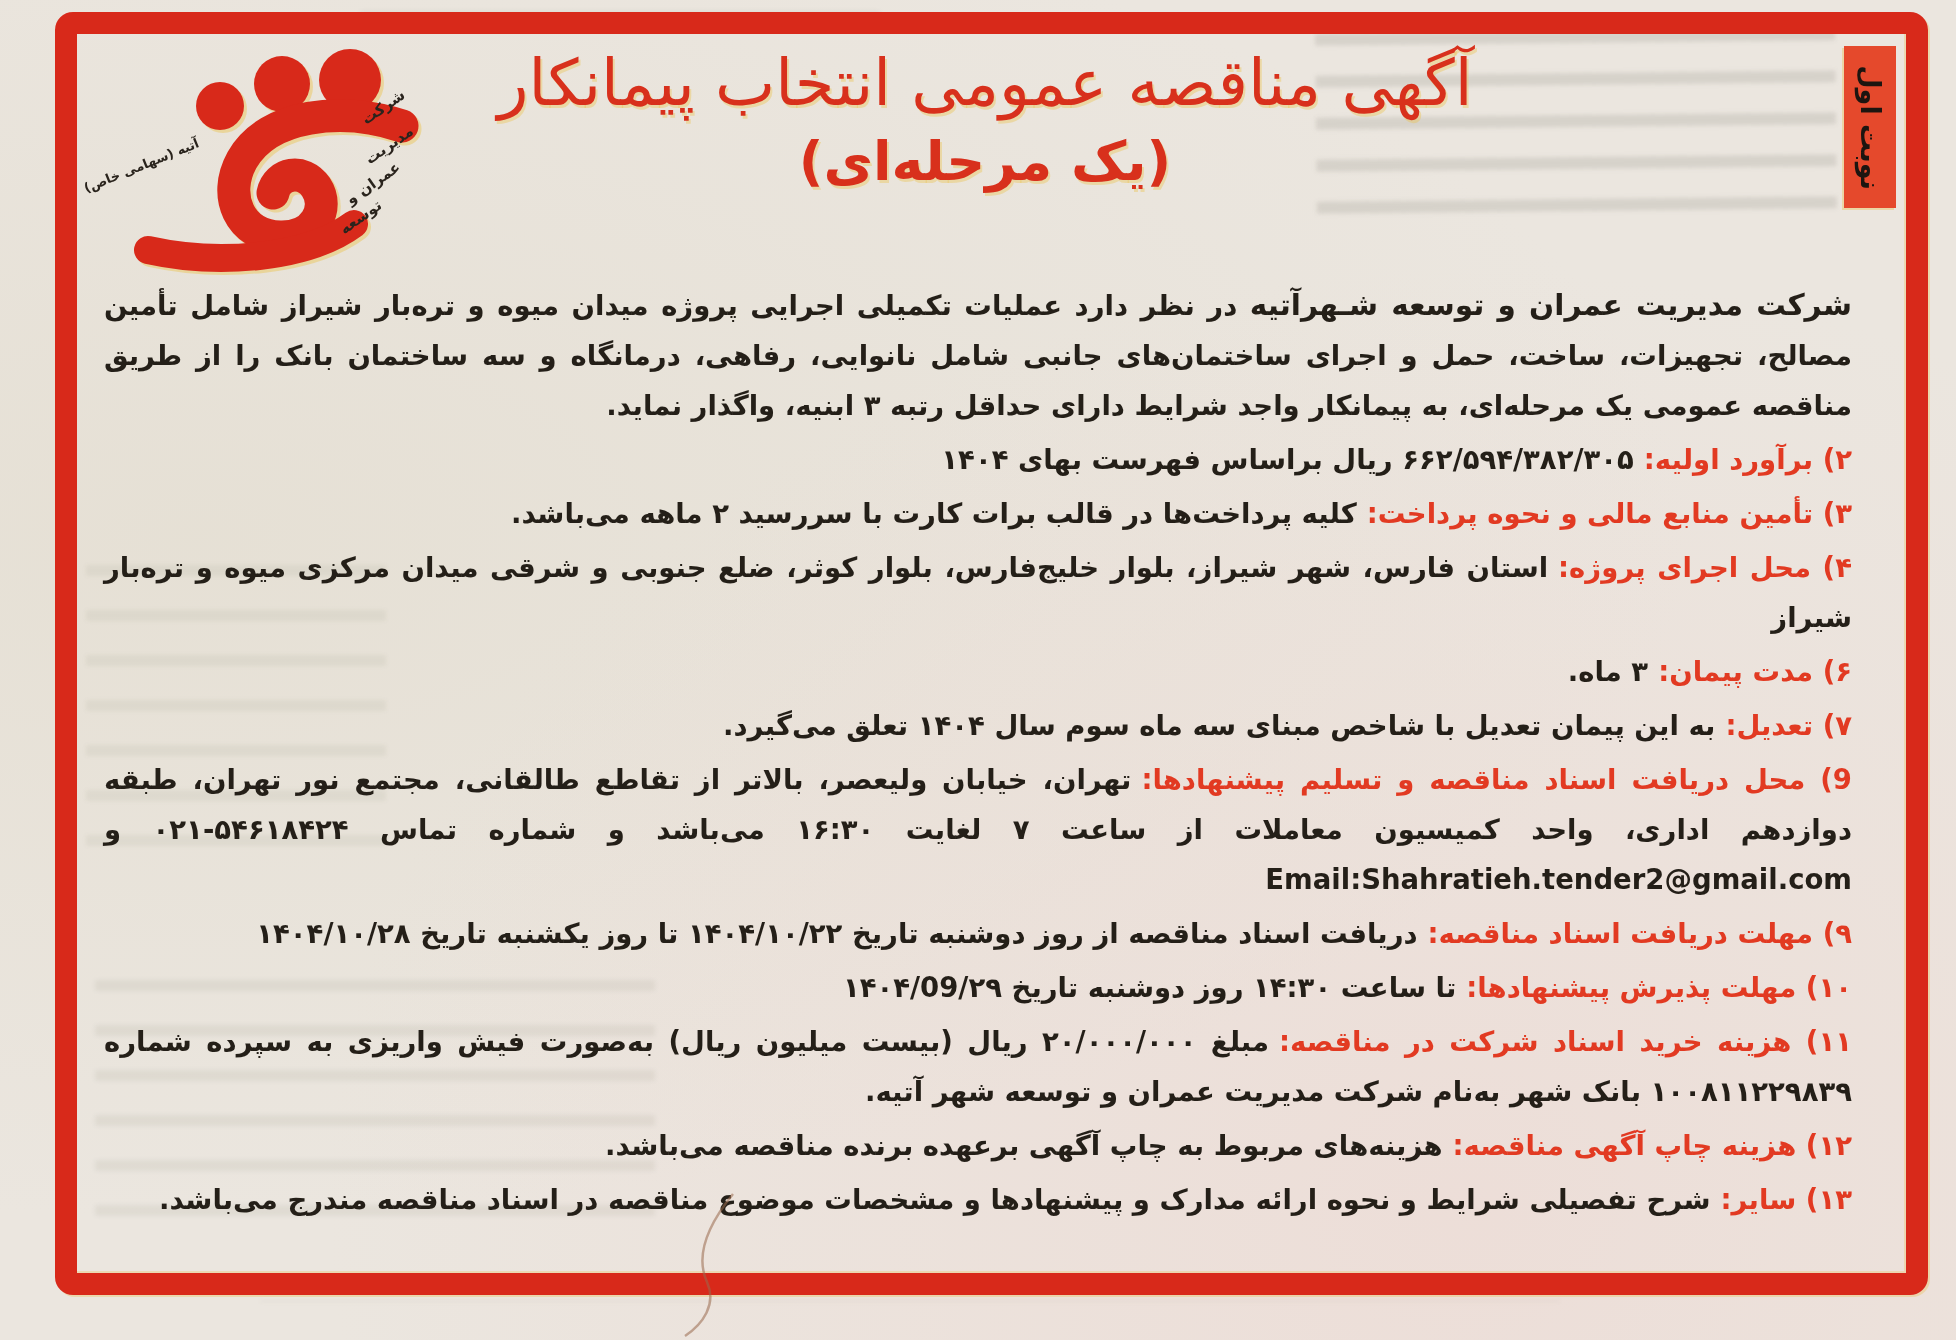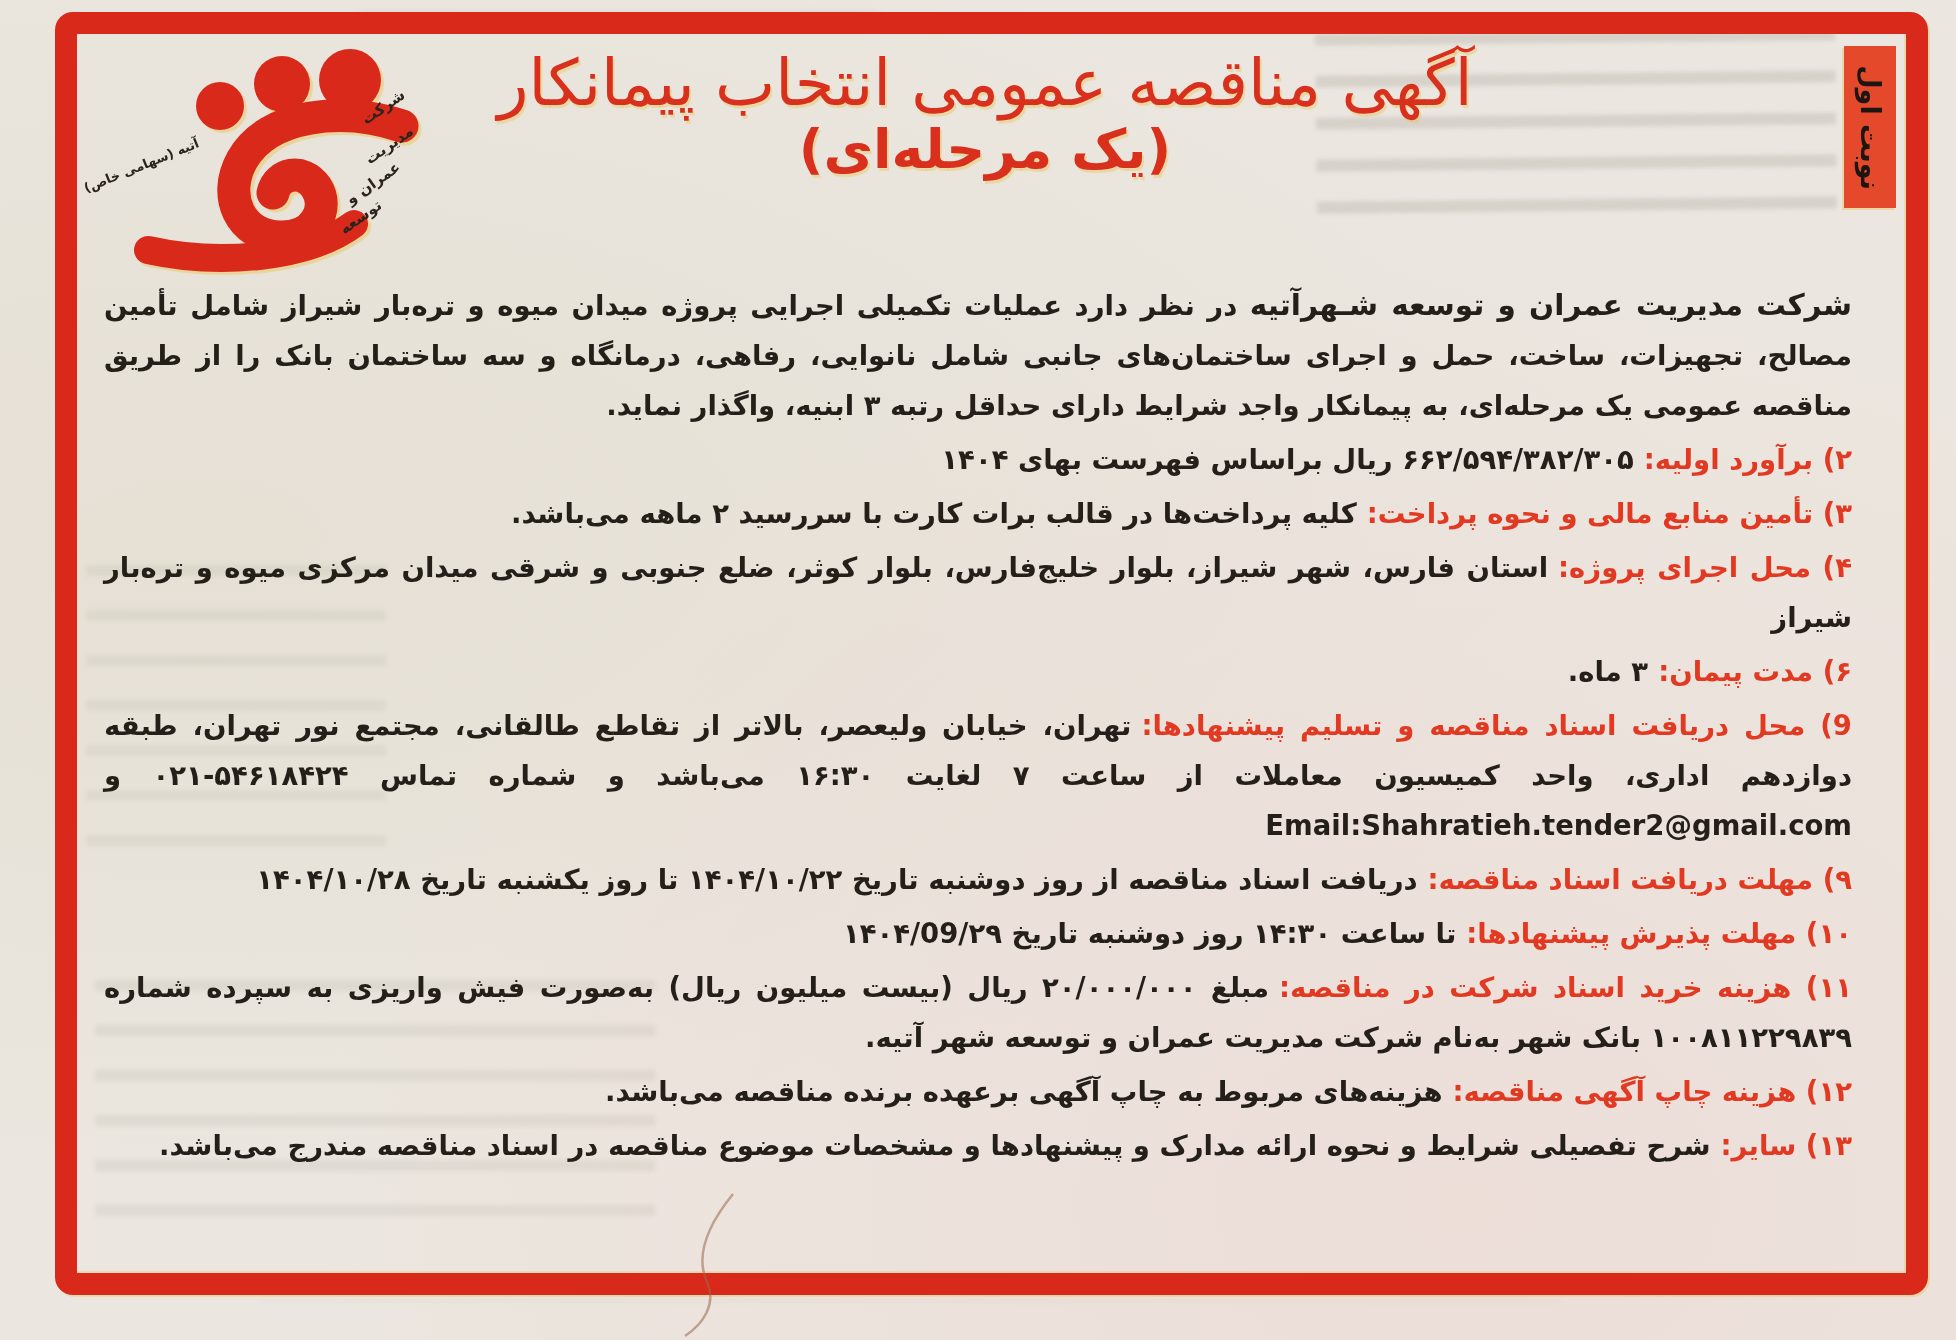--- a/index.html
+++ b/index.html
@@ -48,21 +48,21 @@
   .logo .sig:nth-of-type(4){right:38px;top:168px;font-size:15px;transform:rotate(-35deg);}
   .logo .sig:nth-of-type(5){left:-12px;top:118px;font-size:13px;transform:rotate(-22deg);}
 
   
   .title-wrap{position:absolute;left:430px;top:48px;width:1110px;text-align:center;direction:rtl;}
   .title{
     color:#d8301c;font-weight:normal;font-size:64px;line-height:1.1;white-space:nowrap;
     text-shadow:2px 3px 0 rgba(236,196,80,.4);
   }
   .subtitle{
-    color:#d8301c;font-weight:bold;font-size:54px;
+    color:#d8301c;font-weight:bold;font-size:54px;margin-top:12px;
     text-shadow:2px 3px 0 rgba(236,196,80,.4);
   }
 
   
   .beige{
     position:absolute;left:84px;top:262px;width:1772px;height:500px;border-radius:4px;
     background:linear-gradient(180deg,#eac175 0%,#eec88313 0%,#ebc377 6%,#f0d194 45%,#f2debl 0%,#f2deb2 70%,rgba(244,235,212,0) 100%);
   }
 
   
@@ -127,20 +127,21 @@
 
         <p class="item"><span class="label">۲) برآورد اولیه:</span><span>۶۶۲/۵۹۴/۳۸۲/۳۰۵ ریال براساس فهرست بهای ۱۴۰۴</span></p>
 
         <p class="item"><span class="label">۳) تأمین منابع مالی و نحوه پرداخت:</span><span>کلیه پرداخت‌ها در قالب برات کارت با سررسید ۲ ماهه می‌باشد.</span></p>
 
         <p class="item"><span class="label">۴) محل اجرای پروژه:</span><span>استان فارس، شهر شیراز، بلوار خلیج‌فارس، بلوار کوثر، ضلع جنوبی و شرقی میدان مرکزی میوه و تره‌بار شیراز</span></p>
 
 
         <p class="item"><span class="label">۶) مدت پیمان:</span><span>۳ ماه.</span></p>
 
+        <p class="item"><span class="label">۷) تعدیل:</span><span>به این پیمان تعدیل با شاخص مبنای سه ماه سوم سال ۱۴۰۴ تعلق می‌گیرد.</span></p>
 
         <p class="item"><span class="label">9) محل دریافت اسناد مناقصه و تسلیم پیشنهادها:</span><span>تهران، خیابان ولیعصر، بالاتر از تقاطع طالقانی، مجتمع نور تهران، طبقه دوازدهم اداری، واحد کمیسیون معاملات از ساعت ۷ لغایت ۱۶:۳۰ می‌باشد و شماره تماس ۵۴۶۱۸۴۲۴-۰۲۱ و Email:Shahratieh.tender2@gmail.com</span></p>
 
         <p class="item"><span class="label">۹) مهلت دریافت اسناد مناقصه:</span><span>دریافت اسناد مناقصه از روز دوشنبه تاریخ ۱۴۰۴/۱۰/۲۲ تا روز یکشنبه تاریخ ۱۴۰۴/۱۰/۲۸</span></p>
 
         <p class="item"><span class="label">۱۰) مهلت پذیرش پیشنهادها:</span><span>تا ساعت ۱۴:۳۰ روز دوشنبه تاریخ ۱۴۰۴/09/۲۹</span></p>
 
         <p class="item"><span class="label">۱۱) هزینه خرید اسناد شرکت در مناقصه:</span><span>مبلغ ۲۰/۰۰۰/۰۰۰ ریال (بیست میلیون ریال) به‌صورت فیش واریزی به سپرده شماره ۱۰۰۸۱۱۲۲۹۸۳۹ بانک شهر به‌نام شرکت مدیریت عمران و توسعه شهر آتیه.</span></p>
 
         <p class="item"><span class="label">۱۲) هزینه چاپ آگهی مناقصه:</span><span>هزینه‌های مربوط به چاپ آگهی برعهده برنده مناقصه می‌باشد.</span></p>

